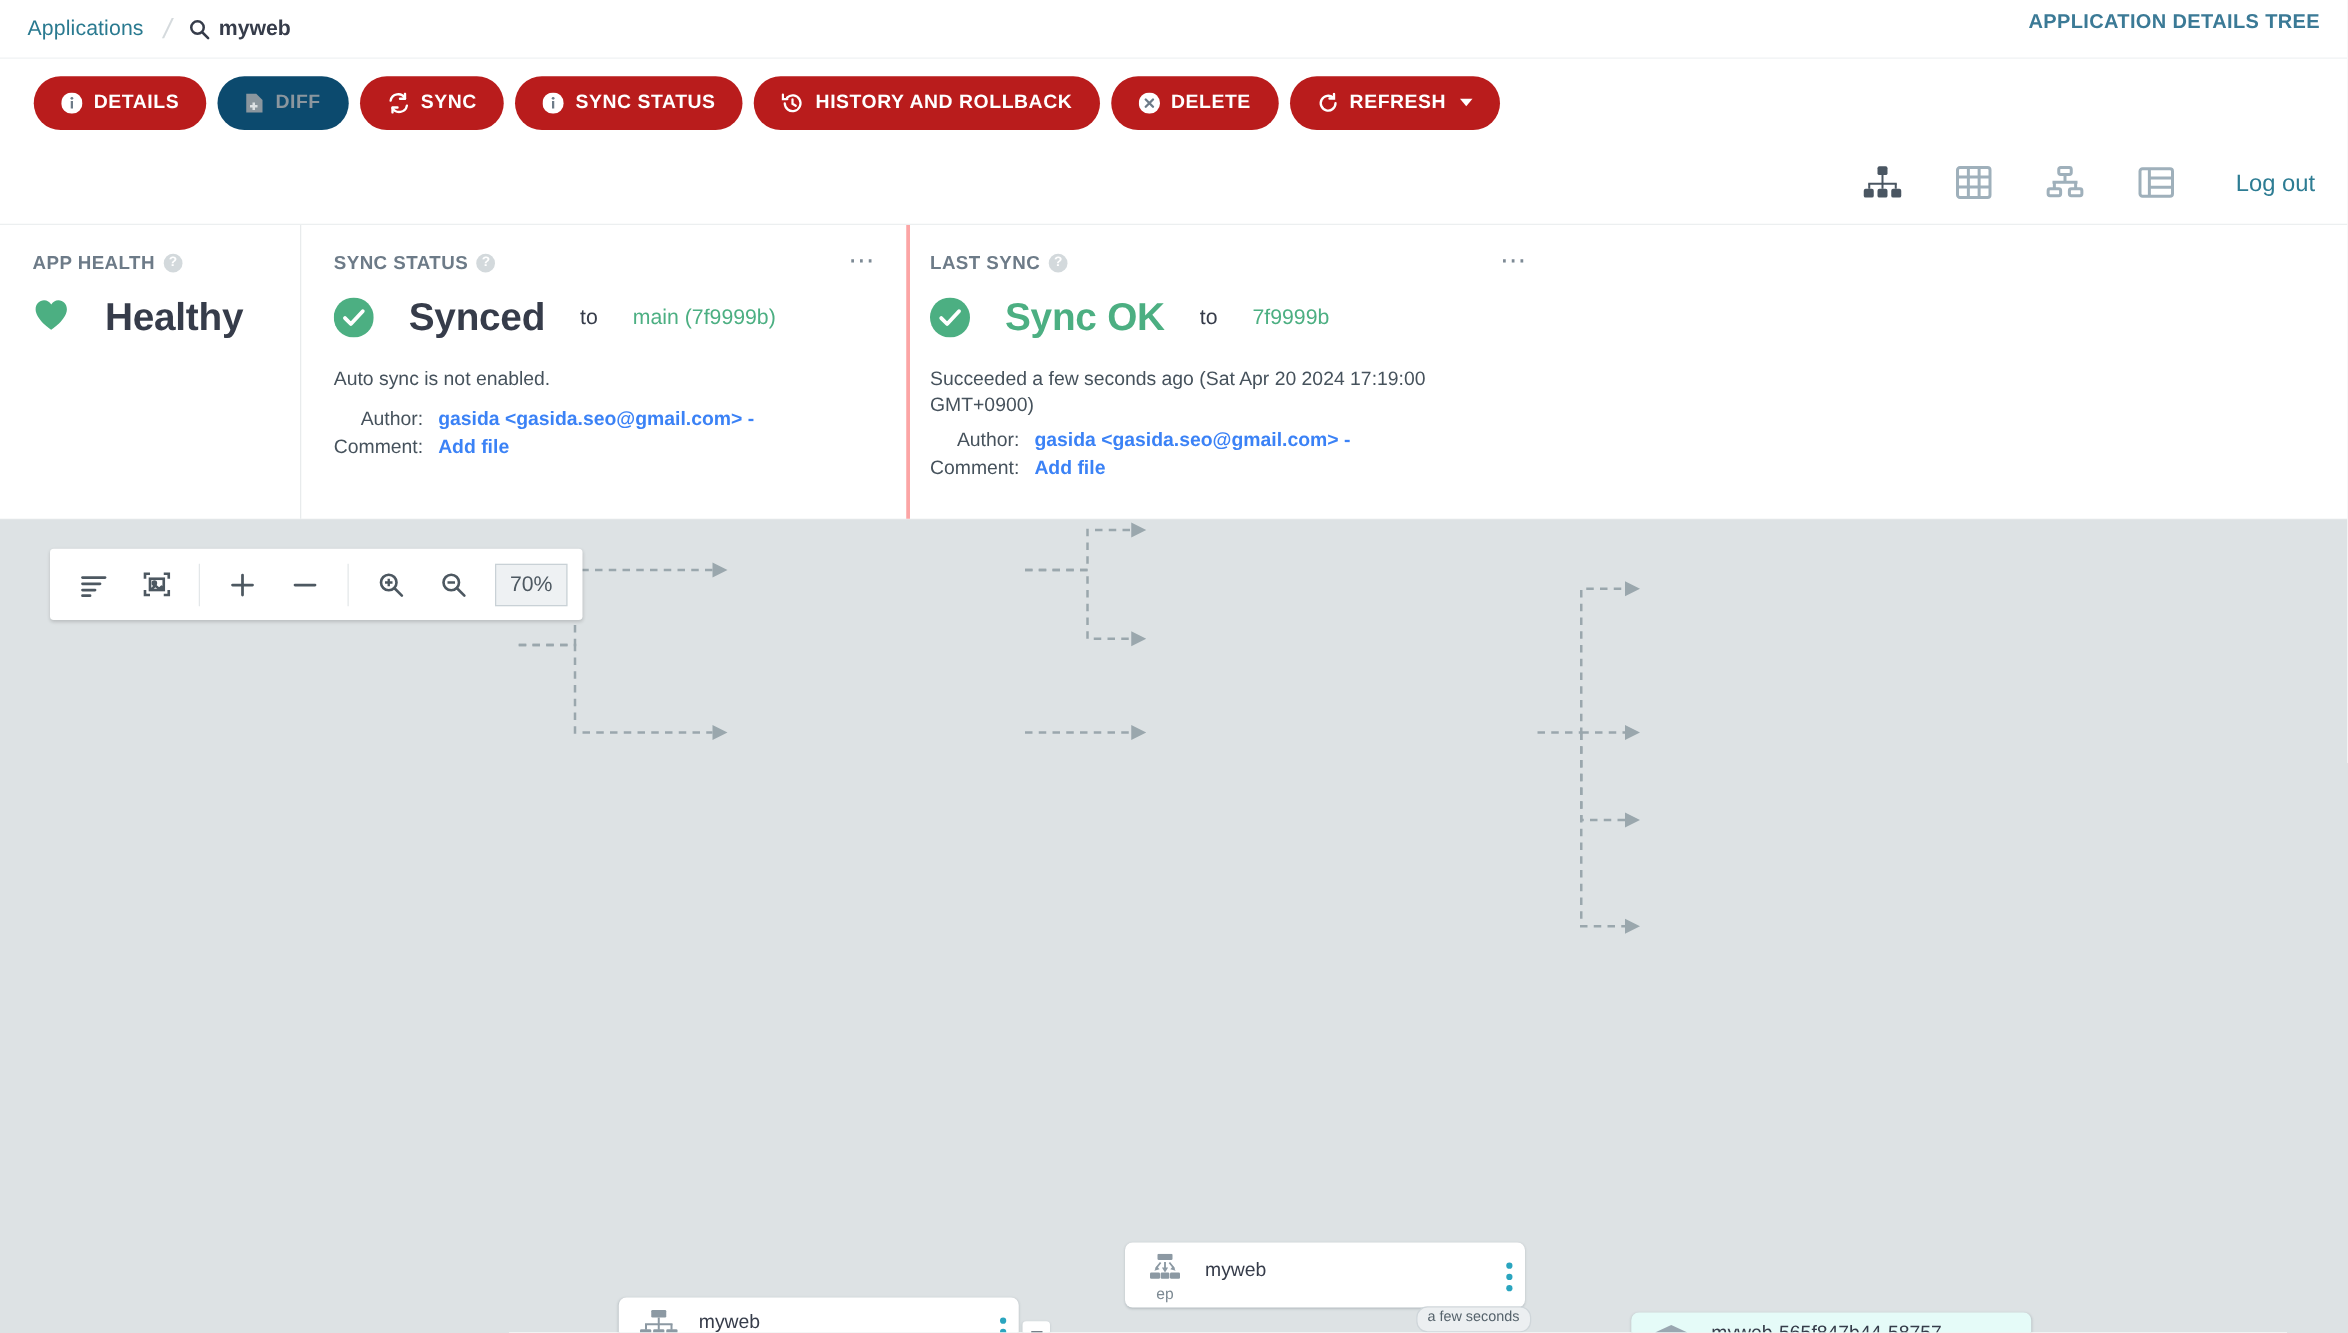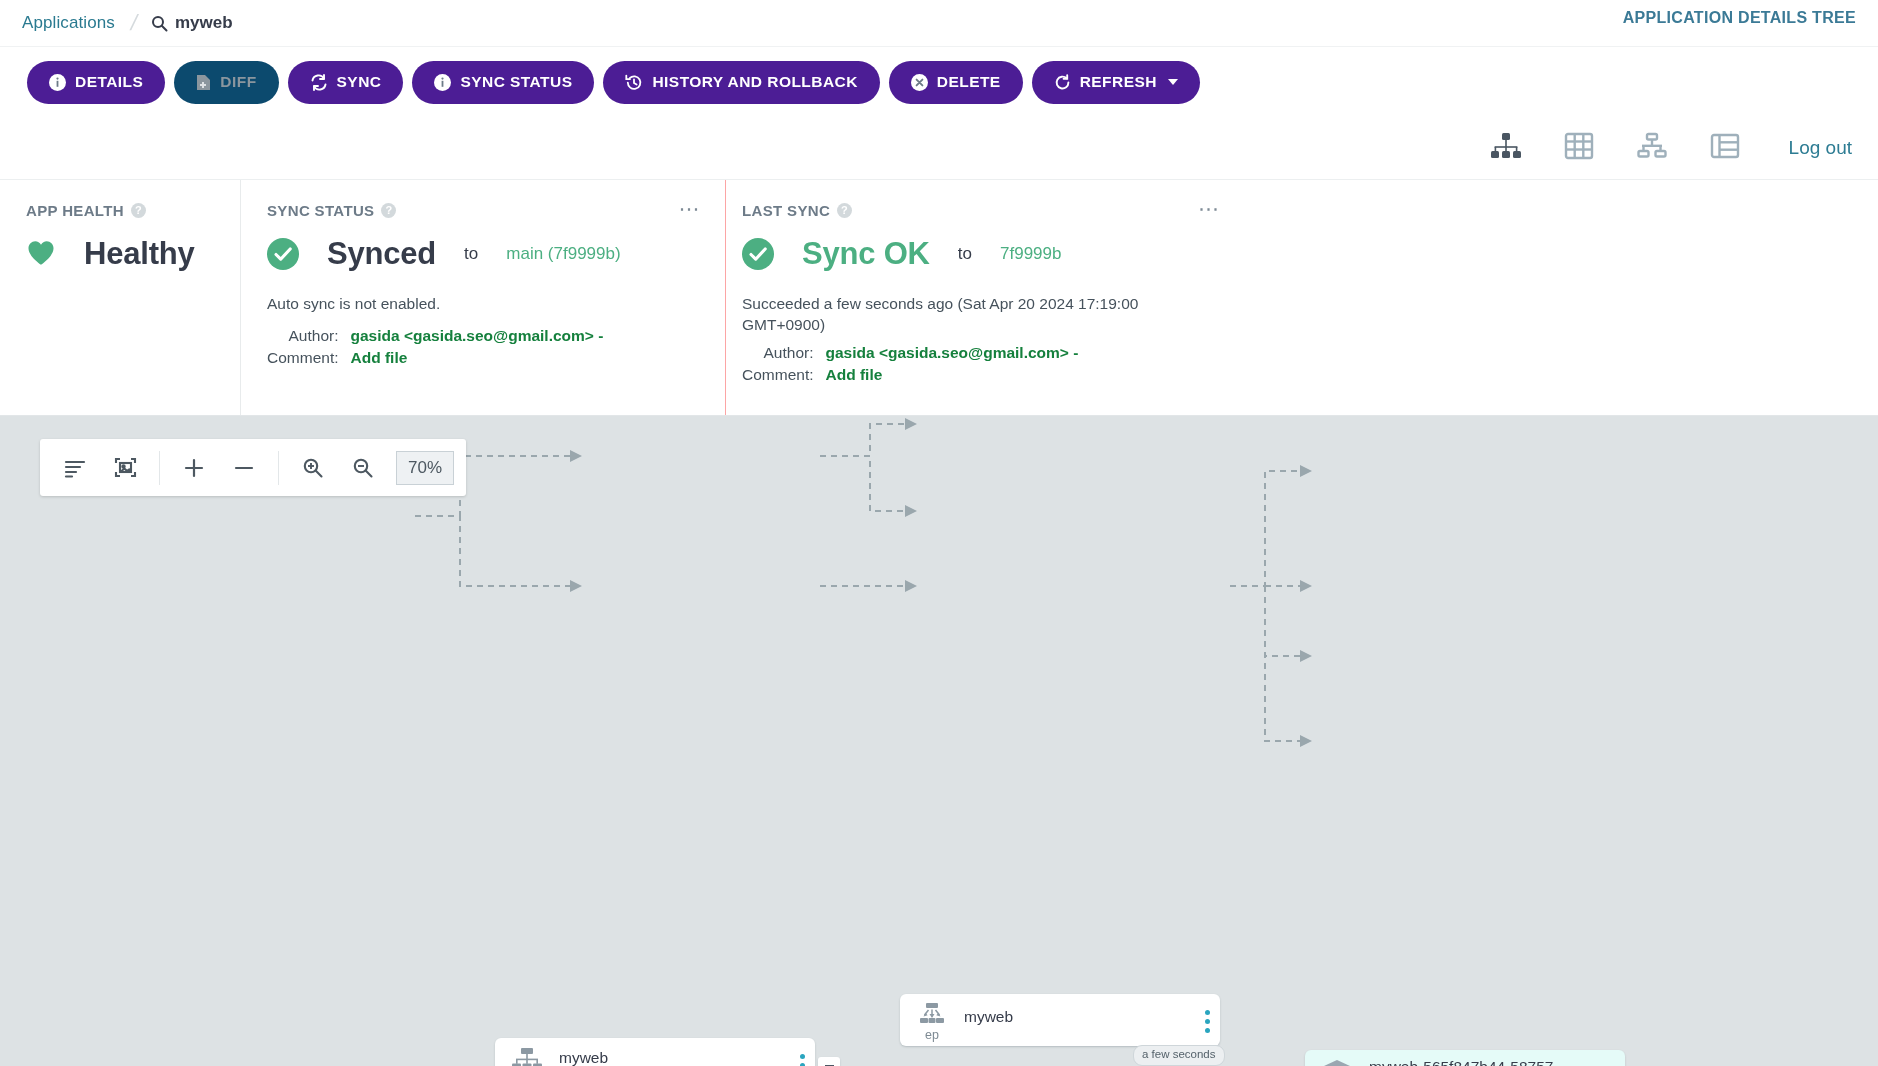--- a/index.html
+++ b/index.html
@@ -49,21 +49,21 @@
     height: 71px;
     display: flex; align-items: center;
     padding-left: 27px;
     gap: 9px;
   }
   .abtn {
     display: flex; align-items: center; gap: 9px;
     height: 43px;
     padding: 0 22px;
     border-radius: 22px;
-    background: #4c1d95;
+    background: #b91c1c;
     color: #ffffff;
     font-size: 15.5px;
     font-weight: bold;
     letter-spacing: .45px;
     border: none;
     cursor: pointer;
     white-space: nowrap;
   }
   .abtn.is-muted {
     background: #0c4a6e;
@@ -92,21 +92,21 @@
   
   .panels {
     display: flex;
     border-top: 1px solid #eceff0;
     border-bottom: 1px solid #e2e6e8;
     height: 237px;
   }
   .panel { padding: 22px 26px 0 26px; position: relative; }
   .panel.p-health { width: 240px; }
   .panel.p-sync { width: 485px; border-left: 1px solid #e8ebec; }
-  .panel.p-last { flex: 1; border-left: 1px solid #fca5a5; padding-left: 16px; }
+  .panel.p-last { flex: 1; border-left: 3px solid #fca5a5; padding-left: 16px; }
 
   .panel-title {
     display: flex; align-items: center; gap: 7px;
     font-size: 15px; font-weight: bold;
     letter-spacing: .35px;
     color: #6d7b88;
   }
   .qmark {
     width: 15px; height: 15px; border-radius: 50%;
     background: #d3d9dc; color: #ffffff;
@@ -132,21 +132,21 @@
     font-size: 15.5px; color: #46525c; line-height: 1.35;
   }
   .kv {
     margin-top: 12px;
     display: grid;
     grid-template-columns: auto 1fr;
     gap: 4px 12px;
     font-size: 15.5px;
   }
   .kv .k { color: #46525c; text-align: right; }
-  .kv .v { color: #15803d; font-weight: bold; }
+  .kv .v { color: #3b82f6; font-weight: bold; }
   .p-last .kv { margin-top: 8px; }
 
   
   .heart { color: #4caf82; }
   .checkcircle { display: block; }
 
   
   .graph {
     position: relative;
     height: calc(1066px - 46px - 71px - 62px - 237px);

